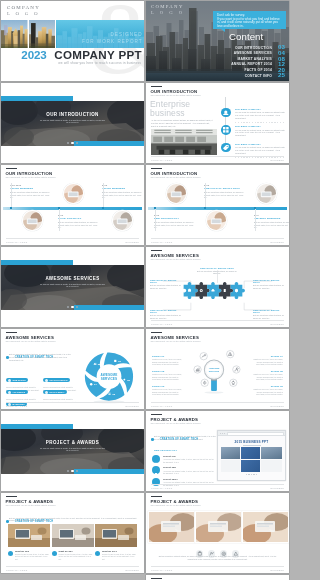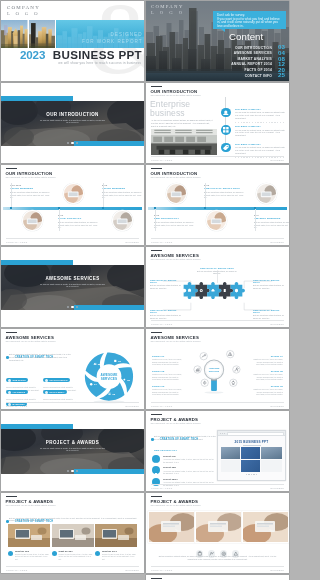--- a/index.html
+++ b/index.html
@@ -274,21 +274,21 @@
               <rect x="154" y="35" width="14" height="21"></rect>
           </g>
           <rect x="0" y="46" width="176" height="10" fill="#4fb5dc" opacity=".4"></rect>
         </svg>
         <div class="t1-k1">DESIGNED</div>
         <div class="t1-k2">FOR WORK REPORT</div>
       </div>
     </div>
     <div class="t1-title">
       <span class="t1-year">2023</span>
-      <span class="t1-main">BUSINESS PPT</span>
+      <span class="t1-main">COMPANY PPT</span>
     </div>
     <div class="t1-tag">we will show you here to reach success in business</div>
   </div>
 
   <div class="slide c2 r1">
     <div class="s2-bg">
       <svg viewBox="0 0 286 160" preserveAspectRatio="none" width="100%" height="100%">
         <defs>
           <linearGradient id="s2sky" x1="0" y1="0" x2="0" y2="1">
             <stop offset="0" stop-color="#b6c4cf"></stop>

